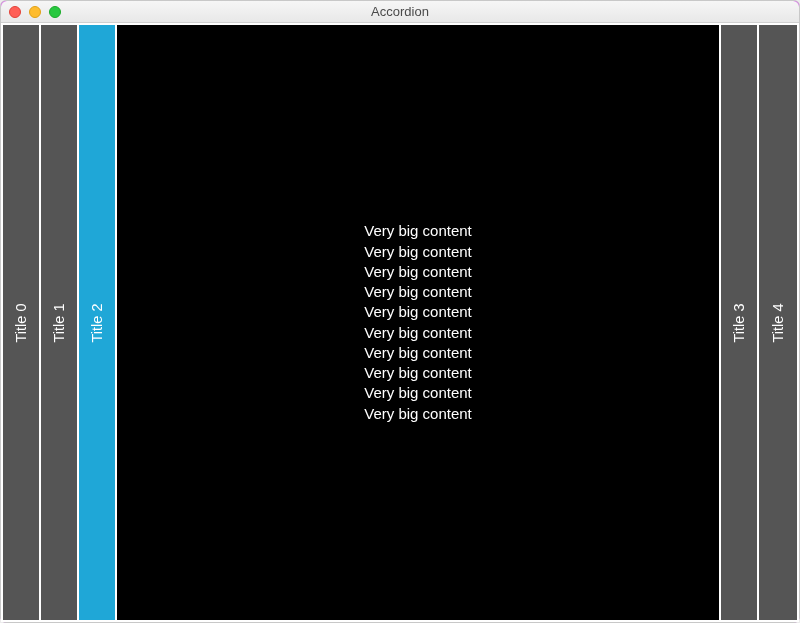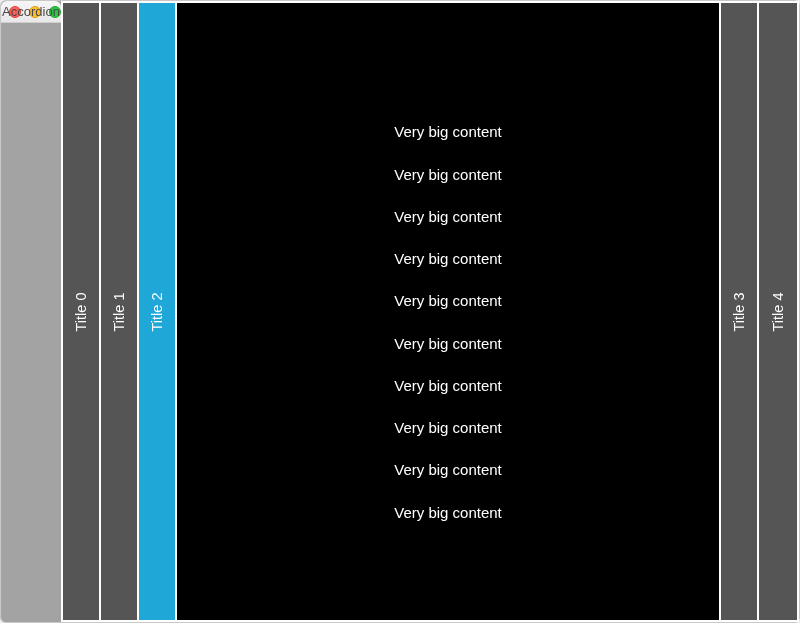--- a/index.html
+++ b/index.html
@@ -10,25 +10,25 @@
     body {
       font-family: -apple-system, BlinkMacSystemFont, "Helvetica Neue", Arial, sans-serif;
       background: #ececec;
       width: 800px;
       height: 623px;
       overflow: hidden;
     }
     .window {
       width: 100%;
       height: 100%;
-      background: #a3a3a3;
+      background: #d946ef;
       border: 1px solid #c8c8c8;
       border-radius: 6px;
       display: flex;
-      flex-direction: row;
+      flex-direction: column;
     }
     .titlebar {
       height: 22px;
       background: linear-gradient(#f6f6f6, #e8e8e8);
       border-bottom: 1px solid #d0d0d0;
       border-radius: 6px 6px 0 0;
       display: flex;
       align-items: center;
       position: relative;
     }
@@ -96,21 +96,20 @@
       display: flex;
       flex-direction: column;
       align-items: center;
       justify-content: center;
       border-right: 2px solid #ffffff;
       font-size: 15px;
       line-height: 1.35;
     }
     .panel-content .line {
       text-align: center;
-      margin-top: 22px;
     }
   </style>
 </head>
 <body>
 
 <div class="window">
 
   <div class="titlebar">
     <div class="traffic-lights">
       <div class="light close"></div>

